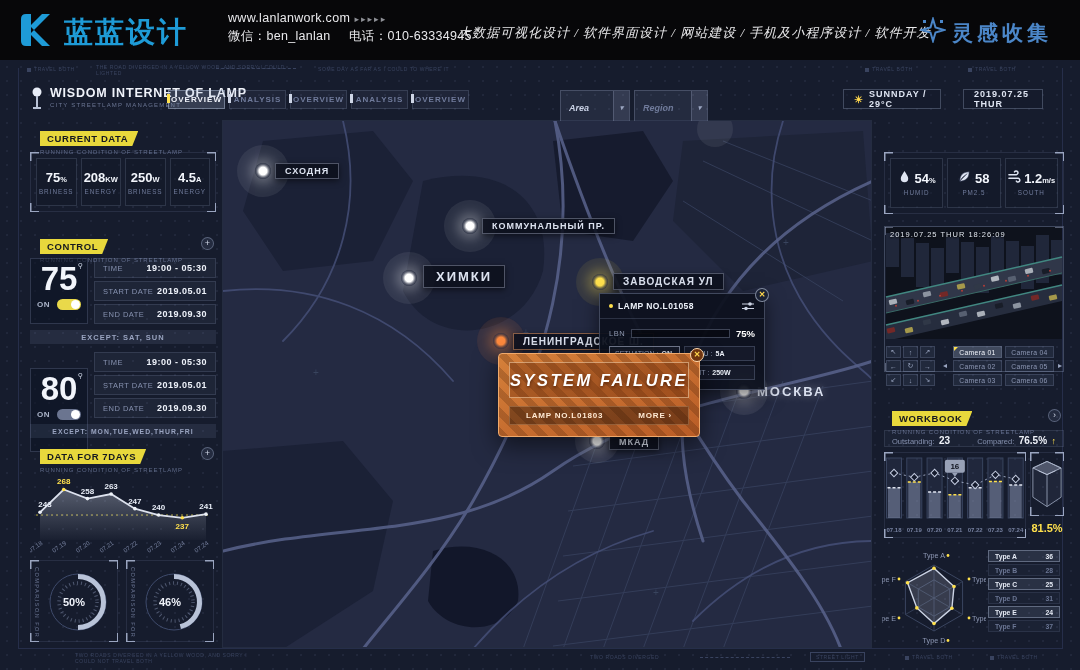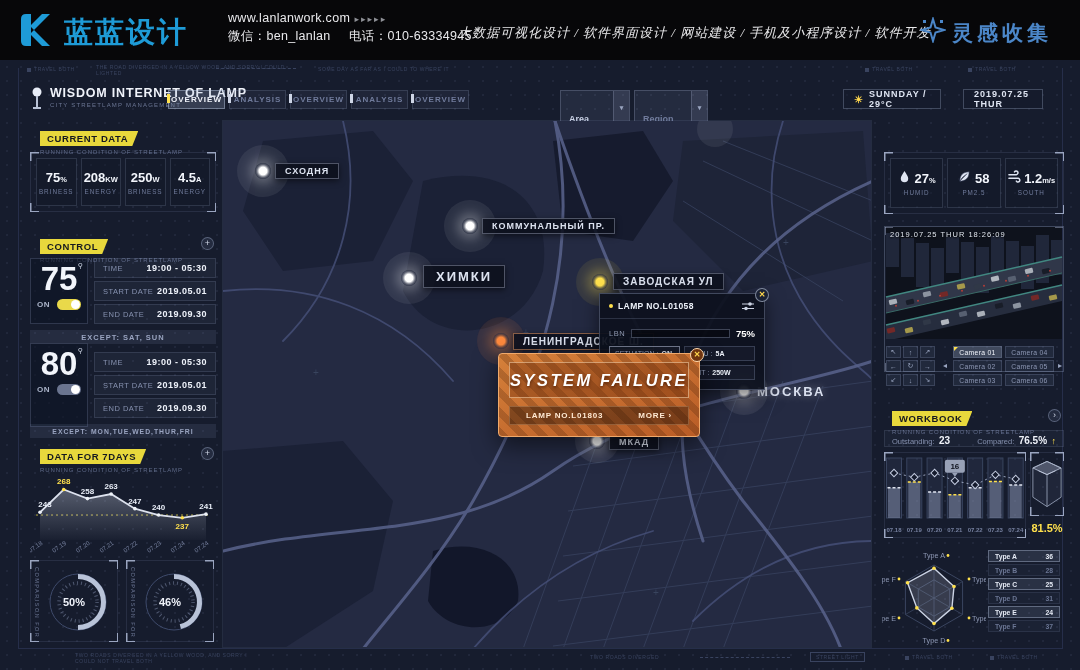--- a/index.html
+++ b/index.html
@@ -35,22 +35,22 @@
     background-repeat:no-repeat;}
 
   
   .hdr-title{font-size:12.5px;font-weight:bold;color:#f0f3fa;letter-spacing:.8px;}
   .hdr-sub{font-size:6px;color:#6b7694;letter-spacing:1.2px;margin-top:2px;}
   .tab{position:absolute;top:90px;width:57px;height:19px;background:rgba(140,155,195,.08);border:1px solid rgba(160,175,210,.18);
        color:#707b9b;font-size:8px;letter-spacing:1px;display:flex;align-items:center;justify-content:center;font-weight:bold;cursor:pointer;}
   .tab::before{content:"";position:absolute;left:-2px;top:3px;width:3px;height:9px;background:#cfd6e6;}
   .tab.act{background:rgba(170,185,215,.22);color:#f0f3fa;border-color:rgba(200,215,240,.4);}
   .tab.act::before{background:#ffe14d;}
-  .sel{position:absolute;top:90px;height:35px;display:flex;align-items:flex-end;background:rgba(140,155,195,.12);
-       border:1px solid rgba(170,185,215,.25);font-size:9px;font-weight:bold;color:#cad2e6;cursor:pointer;}
+  .sel{position:absolute;top:90px;height:35px;display:flex;align-items:center;background:rgba(140,155,195,.12);
+       border:1px solid rgba(170,185,215,.25);font-size:9px;font-weight:bold;color:#cad2e6;cursor:pointer;font-style:italic;}
   .sel .stx{padding:0 8px;flex:1;}
   .sel .cbx{width:16px;height:100%;border-left:1px solid rgba(170,185,215,.25);display:flex;align-items:center;justify-content:center;
             color:#9aa5c0;font-size:7px;background:rgba(170,185,215,.12);}
   .wchip{position:absolute;top:89px;height:20px;display:flex;align-items:center;gap:5px;border:1px solid rgba(170,185,215,.3);
          background:rgba(20,26,44,.5);padding:0 10px;font-size:9px;font-weight:bold;color:#dfe5f2;letter-spacing:1px;}
   .sun{color:#ffd84d;font-size:10px;}
 
   
   .cardrow{position:absolute;display:flex;gap:4px;padding:6px;}
   .card{flex:1;border:1px solid rgba(160,175,210,.18);background:rgba(18,24,40,.45);display:flex;flex-direction:column;
@@ -281,21 +281,21 @@
     <div class="crow" style="left:94px;top:221px;width:122px;">
       <span class="lb">START DATE</span>
         <span class="vl">2019.05.01</span>
       </div>
     <div class="crow" style="left:94px;top:244px;width:122px;">
       <span class="lb">END DATE</span>
         <span class="vl">2019.09.30</span>
       </div>
     <div class="exrow" style="left:30px;top:270px;width:186px;">EXCEPT: SAT, SUN</div>
 
-    <div class="bigbox" style="left:30px;top:283px;height:84px;">
+    <div class="bigbox" style="left:30px;top:308px;height:84px;">
       <span class="lampmini">⚲</span>
       <div class="bigval">80</div>
       <div class="onrow">
           <span class="onlbl">ON</span>
         <span class="tg g"></span>
         </div>
     </div>
     <div class="crow" style="left:94px;top:292px;width:122px;">
       <span class="lb">TIME</span>
         <span class="vl">19:00 - 05:30</span>
@@ -497,21 +497,21 @@
         </div>
       </div>
     </div>
 
     <div class="brk" style="left:884px;top:92px;width:180px;height:62px;"></div>
     <div class="cardrow" style="left:884px;top:92px;width:180px;height:62px;">
       <div class="card">
         <div class="v"><svg class="envicon" viewBox="0 0 14 14">
               <path d="M7 1 C9.5 5 11 7 11 9.2 A4 4 0 0 1 3 9.2 C3 7 4.5 5 7 1 Z" fill="#dfe5f2"></path>
             </svg>
-          <span>27</span><small>%</small></div>
+          <span>54</span><small>%</small></div>
         <div class="l">HUMID</div>
         </div>
       <div class="card">
         <div class="v"><svg class="envicon" viewBox="0 0 14 14">
               <path d="M12 2 C5 2 2 6 2 12 C8 12 12 9 12 2 Z M2 12 C4 8 7 6 10 4" fill="#dfe5f2" stroke="#2a3350" stroke-width=".6"></path>
             </svg>
           <span>58</span></div>
         <div class="l">PM2.5</div>
         </div>
       <div class="card">

